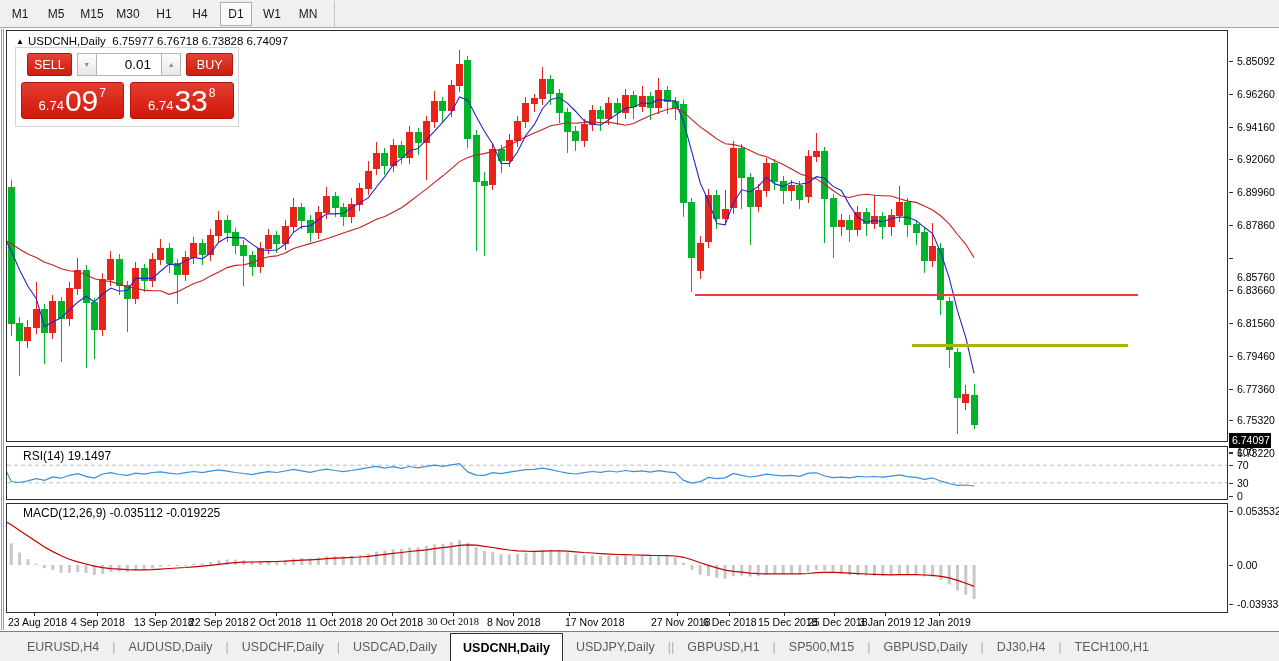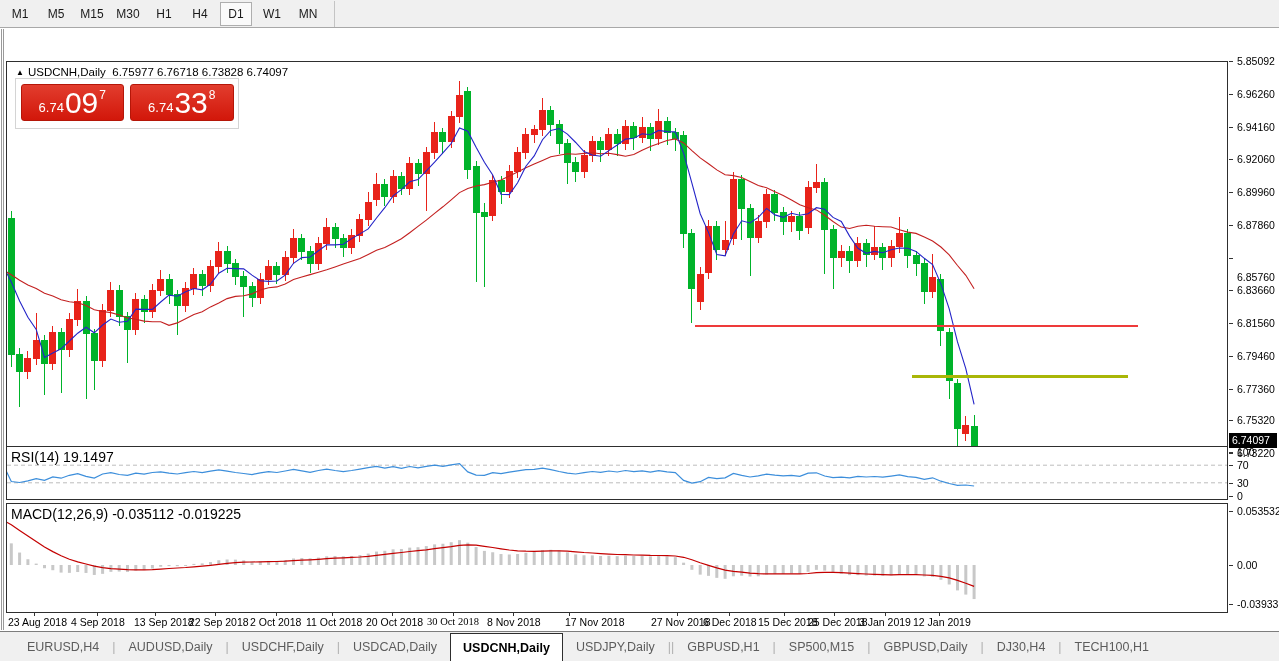--- a/index.html
+++ b/index.html
@@ -9,33 +9,33 @@
   .toolbar{position:absolute;top:0;left:0;right:0;height:28px;background:#f0f0f0;
            border-bottom:1px solid #a8a8a8;display:flex;align-items:center;padding-left:2px;box-sizing:border-box;}
   .tf-btn{min-width:30px;height:22px;display:flex;align-items:center;justify-content:center;
           font-size:12px;color:#1a1a1a;margin:0 2px;border:1px solid transparent;cursor:default;}
   .tf-btn.active{background:#fafafa;border:1px solid #aeaeae;}
   .tf-sep{width:1px;height:26px;background:#c4c4c4;margin-left:8px;}
   
   .chart-area{position:absolute;top:29px;left:0;right:0;bottom:31px;background:#fff;}
   .win-edge{position:absolute;left:1px;top:0;bottom:0;width:3px;border-left:1px solid #9a9a9a;border-right:1px solid #9a9a9a;box-sizing:border-box;}
   .panel{position:absolute;left:6px;width:1222px;border:1px solid #2e2e2e;background:#fff;box-sizing:border-box;}
-  #panel-price{top:1px;height:412px;margin-top:31px;}
+  #panel-price{top:1px;height:412px;}
   #panel-rsi{top:417px;height:54px;}
   #panel-macd{top:474px;height:110px;padding-left:44px;}
   .panel svg{position:absolute;left:0;top:0;}
-  .ind-label{position:absolute;left:4px;top:2px;font-size:14px;color:#000;z-index:5;white-space:nowrap;}
+  .ind-label{position:absolute;left:16px;top:2px;font-size:12px;color:#000;z-index:5;white-space:nowrap;}
   
   .ctitle{position:absolute;left:9px;top:4px;font-size:11.5px;color:#000;z-index:6;white-space:nowrap;}
   .ctitle .arr{font-size:8px;vertical-align:1px;margin-right:4px;}
   
   .paxis{position:absolute;left:1228px;top:0;bottom:0;width:51px;font-size:10.5px;color:#000;}
   .paxis .lab{position:absolute;left:9px;white-space:nowrap;}
   .paxis .tick{position:absolute;left:1px;width:4px;height:1px;background:#333;}
-  .price-tag{position:absolute;left:1px;background:#000;color:#fff;font-size:10.5px;padding:1px 7px 2px 3px;white-space:nowrap;}
+  .price-tag{position:absolute;left:1px;background:#000;color:#fff;font-size:10.5px;padding:1px 1px 2px 3px;white-space:nowrap;}
   
   .daxis{position:absolute;left:6px;top:584px;width:1222px;height:17px;font-size:10.5px;color:#000;}
   .daxis .dlab{position:absolute;top:3px;white-space:nowrap;}
   .daxis .dtick{position:absolute;top:-1px;width:1px;height:4px;background:#333;}
   
   .trade{position:absolute;left:8px;top:16px;width:224px;background:rgba(255,255,255,0.55);
          border:1px solid #d4d4d4;padding:5px 4px 7px 5px;box-sizing:border-box;z-index:7;}
   .trow1{display:flex;align-items:stretch;height:23px;margin:0 1px 6px 6px;}
   .btn-red{background:linear-gradient(180deg,#e34337 0%,#cf1b0d 100%);color:#fff;border:1px solid #b51608;
            border-radius:2px;font-size:12.5px;display:flex;align-items:center;justify-content:center;cursor:pointer;}
@@ -320,20 +320,27 @@
         <polyline points="-4.0,207.9 4.3,212.8 12.6,218.3 20.9,223.0 29.2,226.6 37.5,231.2 45.8,234.1 54.1,237.7 62.4,239.7 70.7,240.7 79.0,243.5 87.3,247.7 95.6,249.5 103.9,250.6 112.2,253.0 120.5,255.9 128.8,257.3 137.1,259.1 145.4,259.7 153.7,259.7 162.0,263.3 170.3,260.9 178.6,256.7 186.9,252.5 195.2,249.8 203.5,244.9 211.8,240.9 220.1,236.6 228.4,234.4 236.7,233.7 245.0,231.9 253.3,227.9 261.6,225.7 269.9,224.9 278.2,221.9 286.5,217.4 294.8,215.0 303.1,212.6 311.4,210.2 319.7,207.7 328.0,204.9 336.3,202.0 344.6,199.3 352.9,196.6 361.2,192.5 369.5,188.3 377.8,185.6 386.1,181.2 394.4,176.8 402.7,170.7 411.0,164.4 419.3,158.1 427.6,151.4 435.9,144.8 444.2,137.8 452.5,130.6 460.8,126.5 469.1,124.0 477.4,122.6 485.7,120.3 494.0,118.0 502.3,114.1 510.6,110.0 518.9,105.7 527.2,102.0 535.5,98.4 543.8,94.8 552.1,93.2 560.4,91.8 568.7,92.2 577.0,91.4 585.3,90.8 593.6,91.7 601.9,91.3 610.2,92.6 618.5,94.2 626.8,92.5 635.1,88.3 643.4,84.4 651.7,81.5 660.0,78.5 668.3,76.9 676.6,80.9 684.9,88.6 693.2,95.9 701.5,101.7 709.8,107.9 718.1,112.7 726.4,113.6 734.7,115.5 743.0,119.5 751.3,123.5 759.6,125.8 767.9,129.7 776.2,133.6 784.5,138.1 792.8,142.8 801.1,145.7 809.4,147.9 817.7,153.3 826.0,159.5 834.3,165.1 842.6,166.5 850.9,164.2 859.2,163.2 867.5,164.3 875.8,164.7 884.1,165.0 892.4,167.7 900.7,170.1 909.0,171.4 917.3,174.9 925.6,179.0 933.9,185.0 942.2,192.9 950.5,203.5 958.8,213.3 967.1,226.7" fill="none" stroke="#c32020" stroke-width="1.1" shape-rendering="auto"></polyline>
         <polyline points="-4.0,203.8 4.3,220.0 12.6,239.0 20.9,255.2 29.2,267.4 37.5,295.5 45.8,291.1 54.1,286.8 62.4,279.0 70.7,271.2 79.0,265.2 87.3,270.8 95.6,263.0 103.9,257.1 112.2,260.2 120.5,259.3 128.8,247.1 137.1,247.4 145.4,247.4 153.7,240.0 162.0,233.1 170.3,234.3 178.6,229.7 186.9,226.5 195.2,227.8 203.5,222.2 211.8,211.2 220.1,206.3 228.4,206.6 236.7,206.9 245.0,213.1 253.3,218.7 261.6,219.4 269.9,219.0 278.2,213.1 286.5,201.3 294.8,195.6 303.1,195.0 311.4,188.8 319.7,182.9 328.0,182.9 336.3,182.2 344.6,176.6 352.9,171.9 361.2,166.9 369.5,156.0 377.8,145.7 386.1,133.9 394.4,127.6 402.7,119.8 411.0,117.6 419.3,108.9 427.6,100.2 435.9,90.8 444.2,81.5 452.5,65.9 460.8,69.3 469.1,85.2 477.4,100.2 485.7,113.0 494.0,132.3 502.3,132.6 510.6,120.8 518.9,104.2 527.2,93.9 535.5,77.7 543.8,68.4 552.1,66.5 560.4,72.1 568.7,80.5 577.0,89.6 585.3,93.0 593.6,94.2 601.9,88.6 610.2,83.0 618.5,77.1 626.8,76.2 635.1,71.8 643.4,72.7 651.7,68.4 660.0,69.6 668.3,69.9 676.6,91.1 684.9,121.1 693.2,151.7 701.5,170.4 709.8,192.5 718.1,193.8 726.4,171.9 734.7,158.8 743.0,161.0 751.3,155.4 759.6,146.4 767.9,152.9 776.2,155.4 784.5,151.3 792.8,153.2 801.1,151.7 809.4,145.7 817.7,147.3 826.0,155.4 834.3,159.5 842.6,174.1 850.9,186.3 859.2,191.3 867.5,189.4 875.8,190.7 884.1,187.8 892.4,186.0 900.7,186.3 909.0,189.4 917.3,196.3 925.6,202.5 933.9,221.9 942.2,246.8 950.5,279.9 958.8,306.7 967.1,342.3" fill="none" stroke="#2424c8" stroke-width="1.1" shape-rendering="auto"></polyline>
         <line x1="688" x2="1131" y1="263.9760000000003" y2="263.9760000000003" stroke="#ee3a3a" stroke-width="2"></line>
         <line x1="905" x2="1121" y1="314.67599999999993" y2="314.67599999999993" stroke="#a9b607" stroke-width="3"></line>
       </svg>
     <div class="ctitle">
       <span class="arr">▲</span><span>USDCNH,Daily</span>&nbsp;&nbsp;<span>6.75977 6.76718 6.73828 6.74097</span>
     </div>
 
     <div class="trade">
+      <div class="trow1">
+        <div class="btn-red sellbtn">SELL</div>
+        <div class="spin">▼</div>
+        <input class="vol" value="0.01" style="">
+        <div class="spin">▲</div>
+        <div class="btn-red buybtn">BUY</div>
+      </div>
       <div class="trow2">
         <div class="pbox left">
           <span class="pp-small">6.74</span>
             <span class="pp-big">09</span>
             <span class="pp-sup">7</span>
         </div>
         <div class="pbox right">
           <span class="pp-small">6.74</span>
             <span class="pp-big">33</span>
             <span class="pp-sup">8</span>

